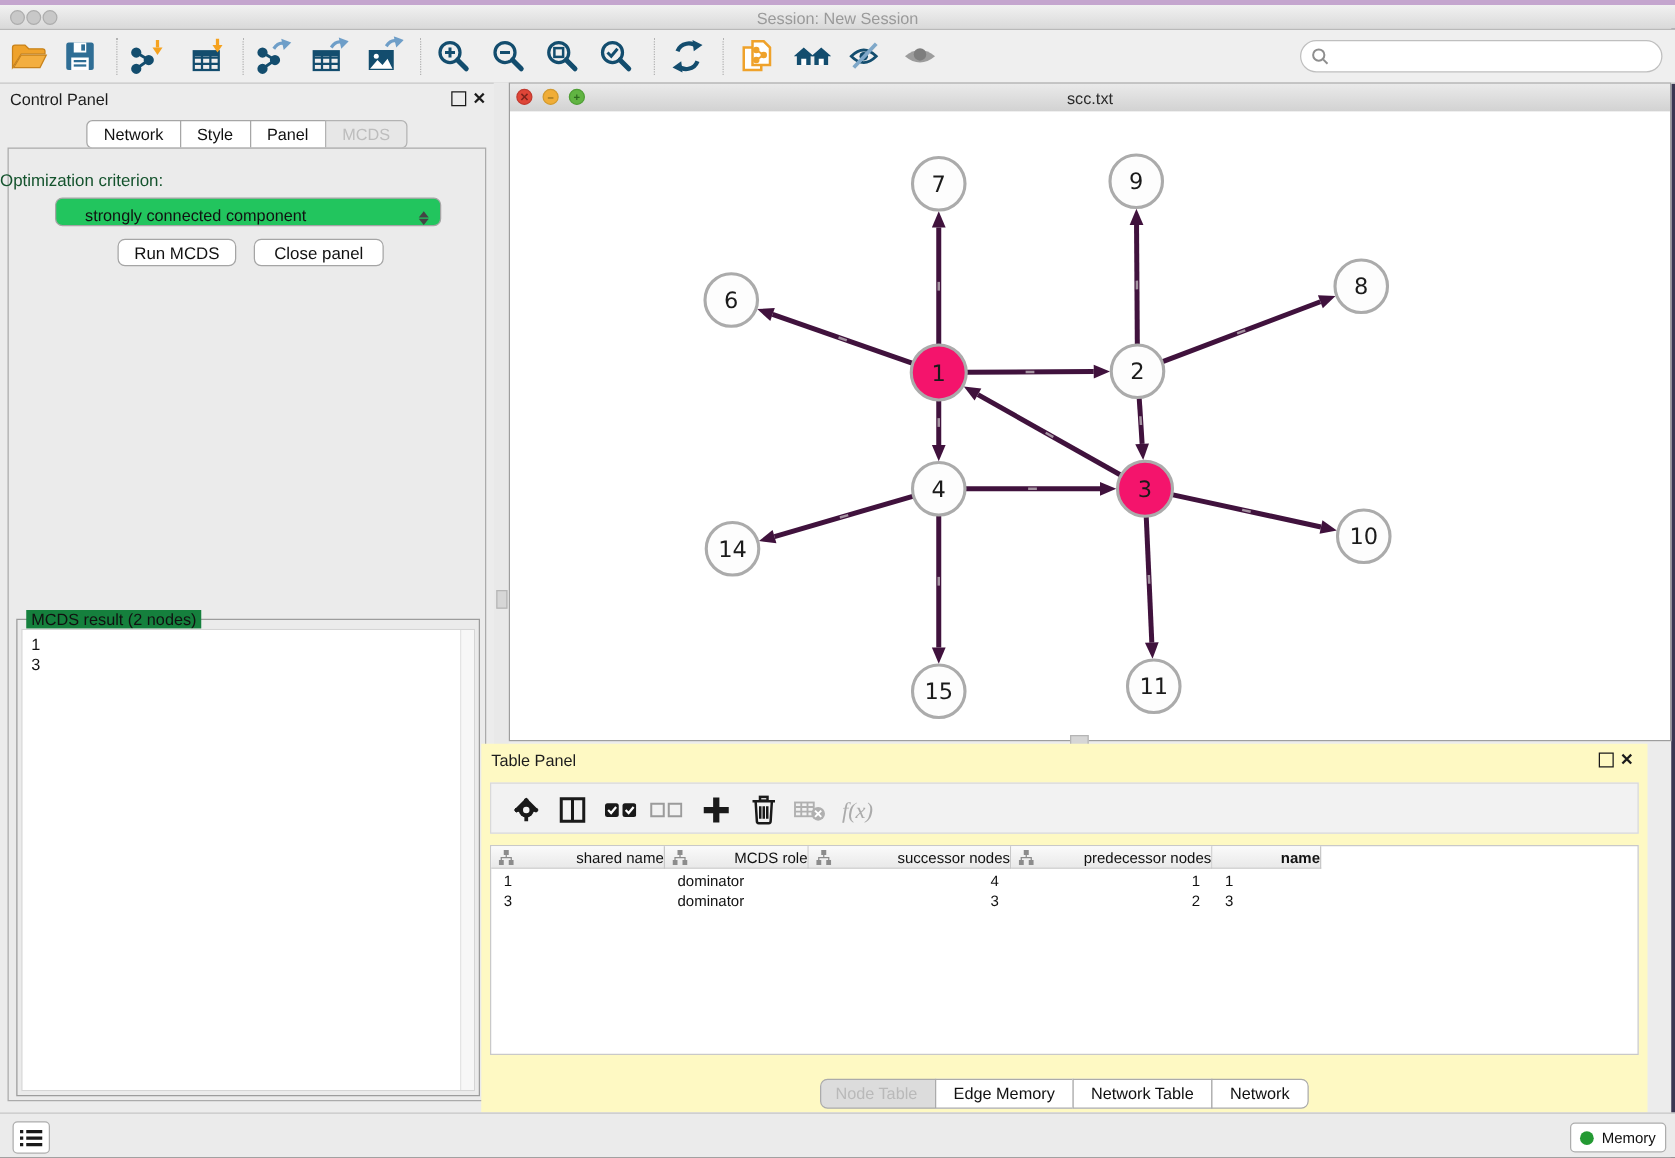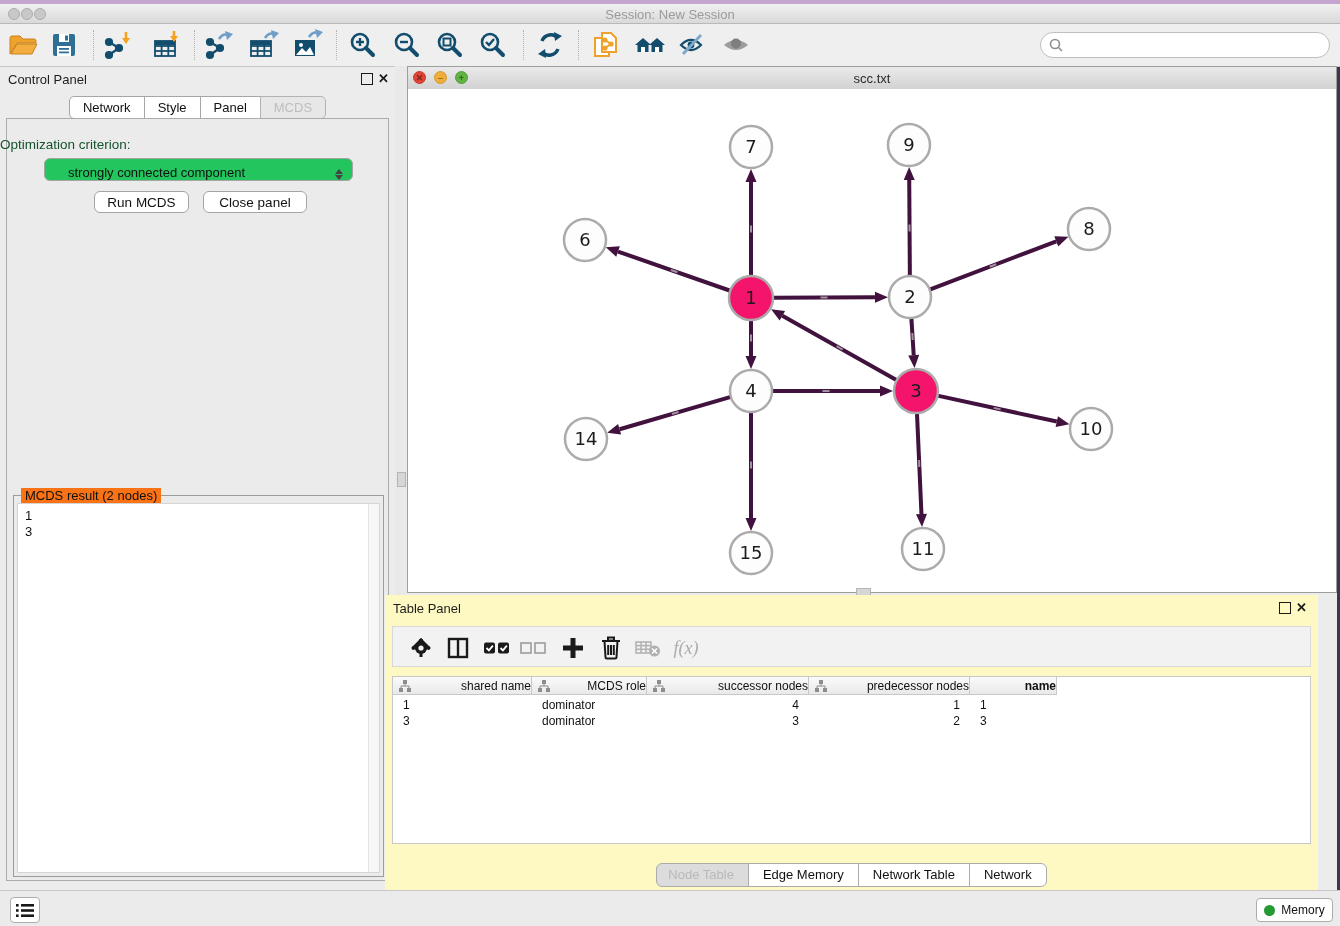--- a/index.html
+++ b/index.html
@@ -37,21 +37,21 @@
   .opt-label{left:0;top:137px;width:395px;font-size:13.5px;color:#14532d;}
   .cp-select{left:44px;top:158px;width:309px;height:23px;background:#22c55e;border:1px solid #A5A5A5;border-radius:6px;
              display:flex;align-items:flex-end;box-sizing:border-box;padding-left:12px;}
   .cp-select .val{font-size:13px;color:#111;margin-left:11px;flex:1;}
   .stepper{margin-right:9px;display:flex;flex-direction:column;align-items:center;gap:1px;}
   .stepper .up{width:0;height:0;border-left:4px solid transparent;border-right:4px solid transparent;border-bottom:5px solid #444;}
   .stepper .dn{width:0;height:0;border-left:4px solid transparent;border-right:4px solid transparent;border-top:5px solid #444;}
   .btn{position:absolute;height:22px;background:#fff;border:1px solid #A5A5A5;border-radius:6px;
        font-size:13.5px;color:#111;display:flex;align-items:center;justify-content:center;box-sizing:border-box;}
   .fieldset{left:13px;top:495px;width:371px;height:382px;border:1px solid #9C9C9C;background:#EBEBEB;box-sizing:border-box;}
-  .legend{position:absolute;left:7px;top:-8px;background:#f97316;padding:0 4px;font-size:13px;color:#111;}
+  .legend{position:absolute;left:7px;top:-8px;background:#15803d;padding:0 4px;font-size:13px;color:#111;}
   .result-box{position:absolute;left:3px;top:7px;right:3px;bottom:3px;background:#fff;border:1px solid #D5D5D5;}
   .result-pre{margin:0;padding:4px 0 0 7px;font-family:"Liberation Sans",sans-serif;font-size:13px;line-height:16px;color:#111;white-space:pre;}
   .result-scroll{position:absolute;right:0;top:0;bottom:0;width:10px;background:#F7F7F7;border-left:1px solid #E4E4E4;}
   
   .vsplit{left:395px;top:66px;width:12px;height:824px;background:#E9E9E9;}
   .vsplit-handle{position:absolute;left:2px;top:406px;width:7px;height:13px;background:#D6D6D6;border:1px solid #B5B5B5;}
   .hsplit-handle{left:856px;top:588px;width:13px;height:7px;background:#D6D6D6;border:1px solid #B5B5B5;}
   
   .netwin{left:407px;top:66px;width:930px;height:527px;border:1px solid #9E9E9E;background:#fff;box-sizing:border-box;}
   .net-titlebar{position:absolute;left:0;top:0;right:0;height:22px;background:linear-gradient(#EAEAEA,#D2D2D2);

